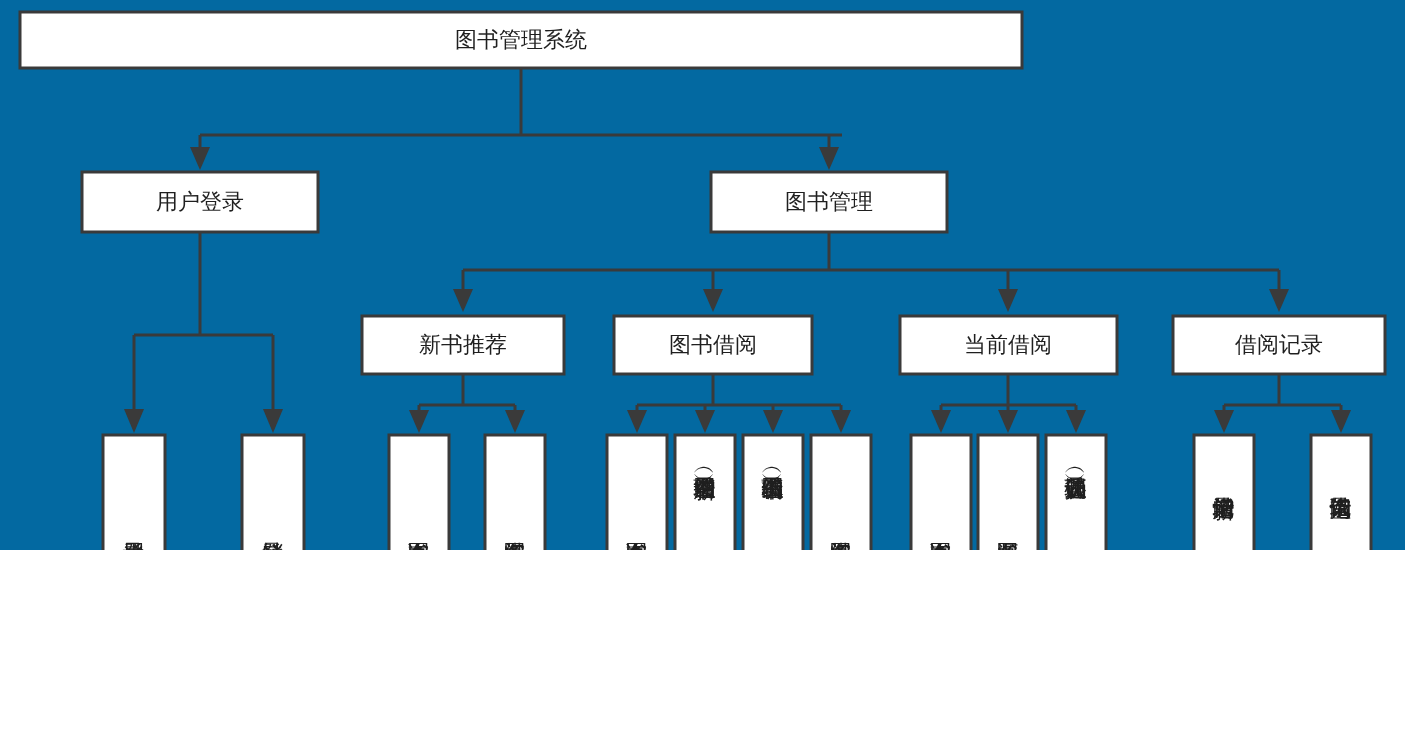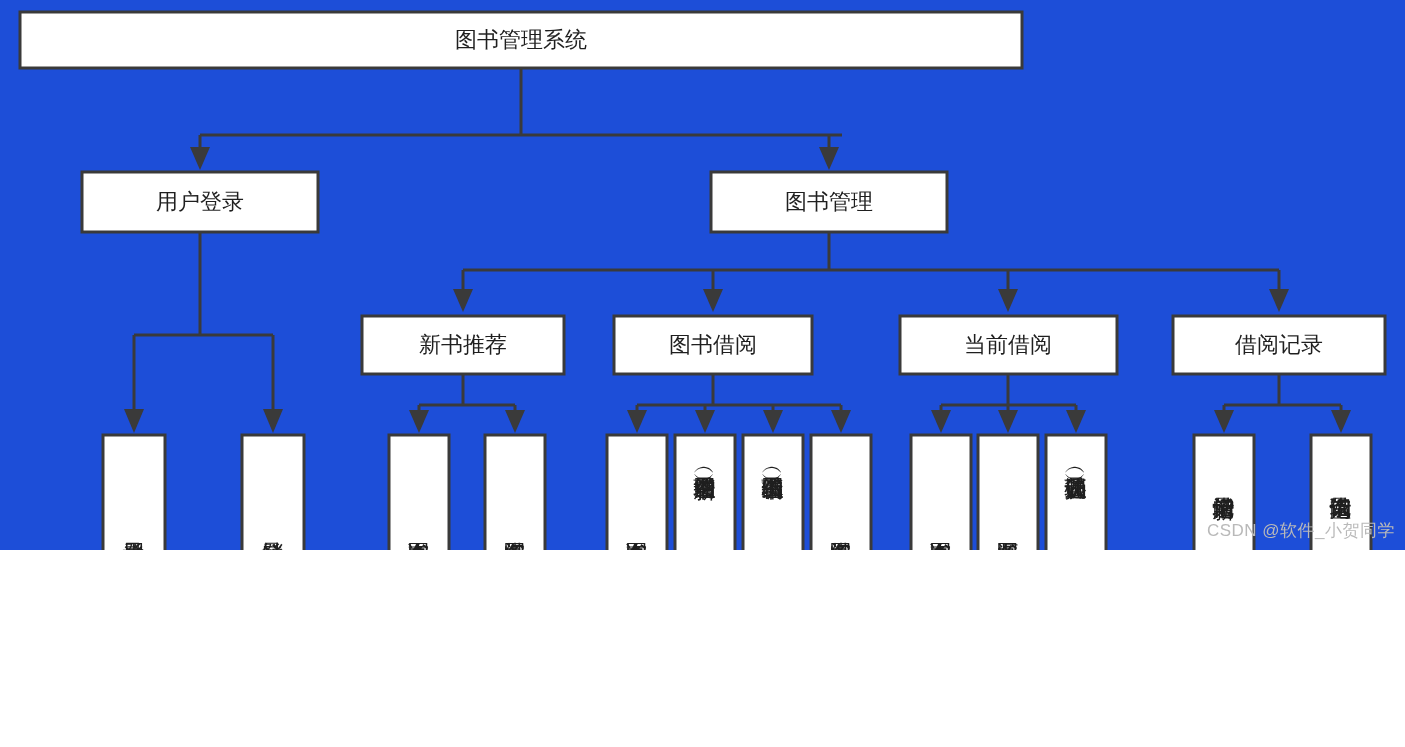--- a/index.html
+++ b/index.html
@@ -7,21 +7,21 @@
     padding: 0;
     background: #ffffff;
   }
   body {
     font-family: "Liberation Sans", "DejaVu Sans", sans-serif;
   }
   #stage {
     position: relative;
     width: 1405px;
     height: 550px;
-    background: #1d4ed8;
+    background: #0369a1;
     overflow: hidden;
   }
   #diagram {
     position: absolute;
     left: 0;
     top: 0;
     width: 1405px;
     height: 747px;
   }
   .node-box {
@@ -228,14 +228,13 @@
       <text class="node-label-vertical" x="1224" y="480" writing-mode="tb" glyph-orientation-vertical="0">新增借阅记录</text>
     </g>
 
     <g>
       <rect class="node-box" x="1311" y="435" width="60" height="298"></rect>
       <text class="node-label-vertical" x="1341" y="480" writing-mode="tb" glyph-orientation-vertical="0">查询借阅记录</text>
     </g>
 
   </svg>
 
-  <div class="watermark">CSDN @软件_小贺同学</div>
 </div>
 
 </body></html>

